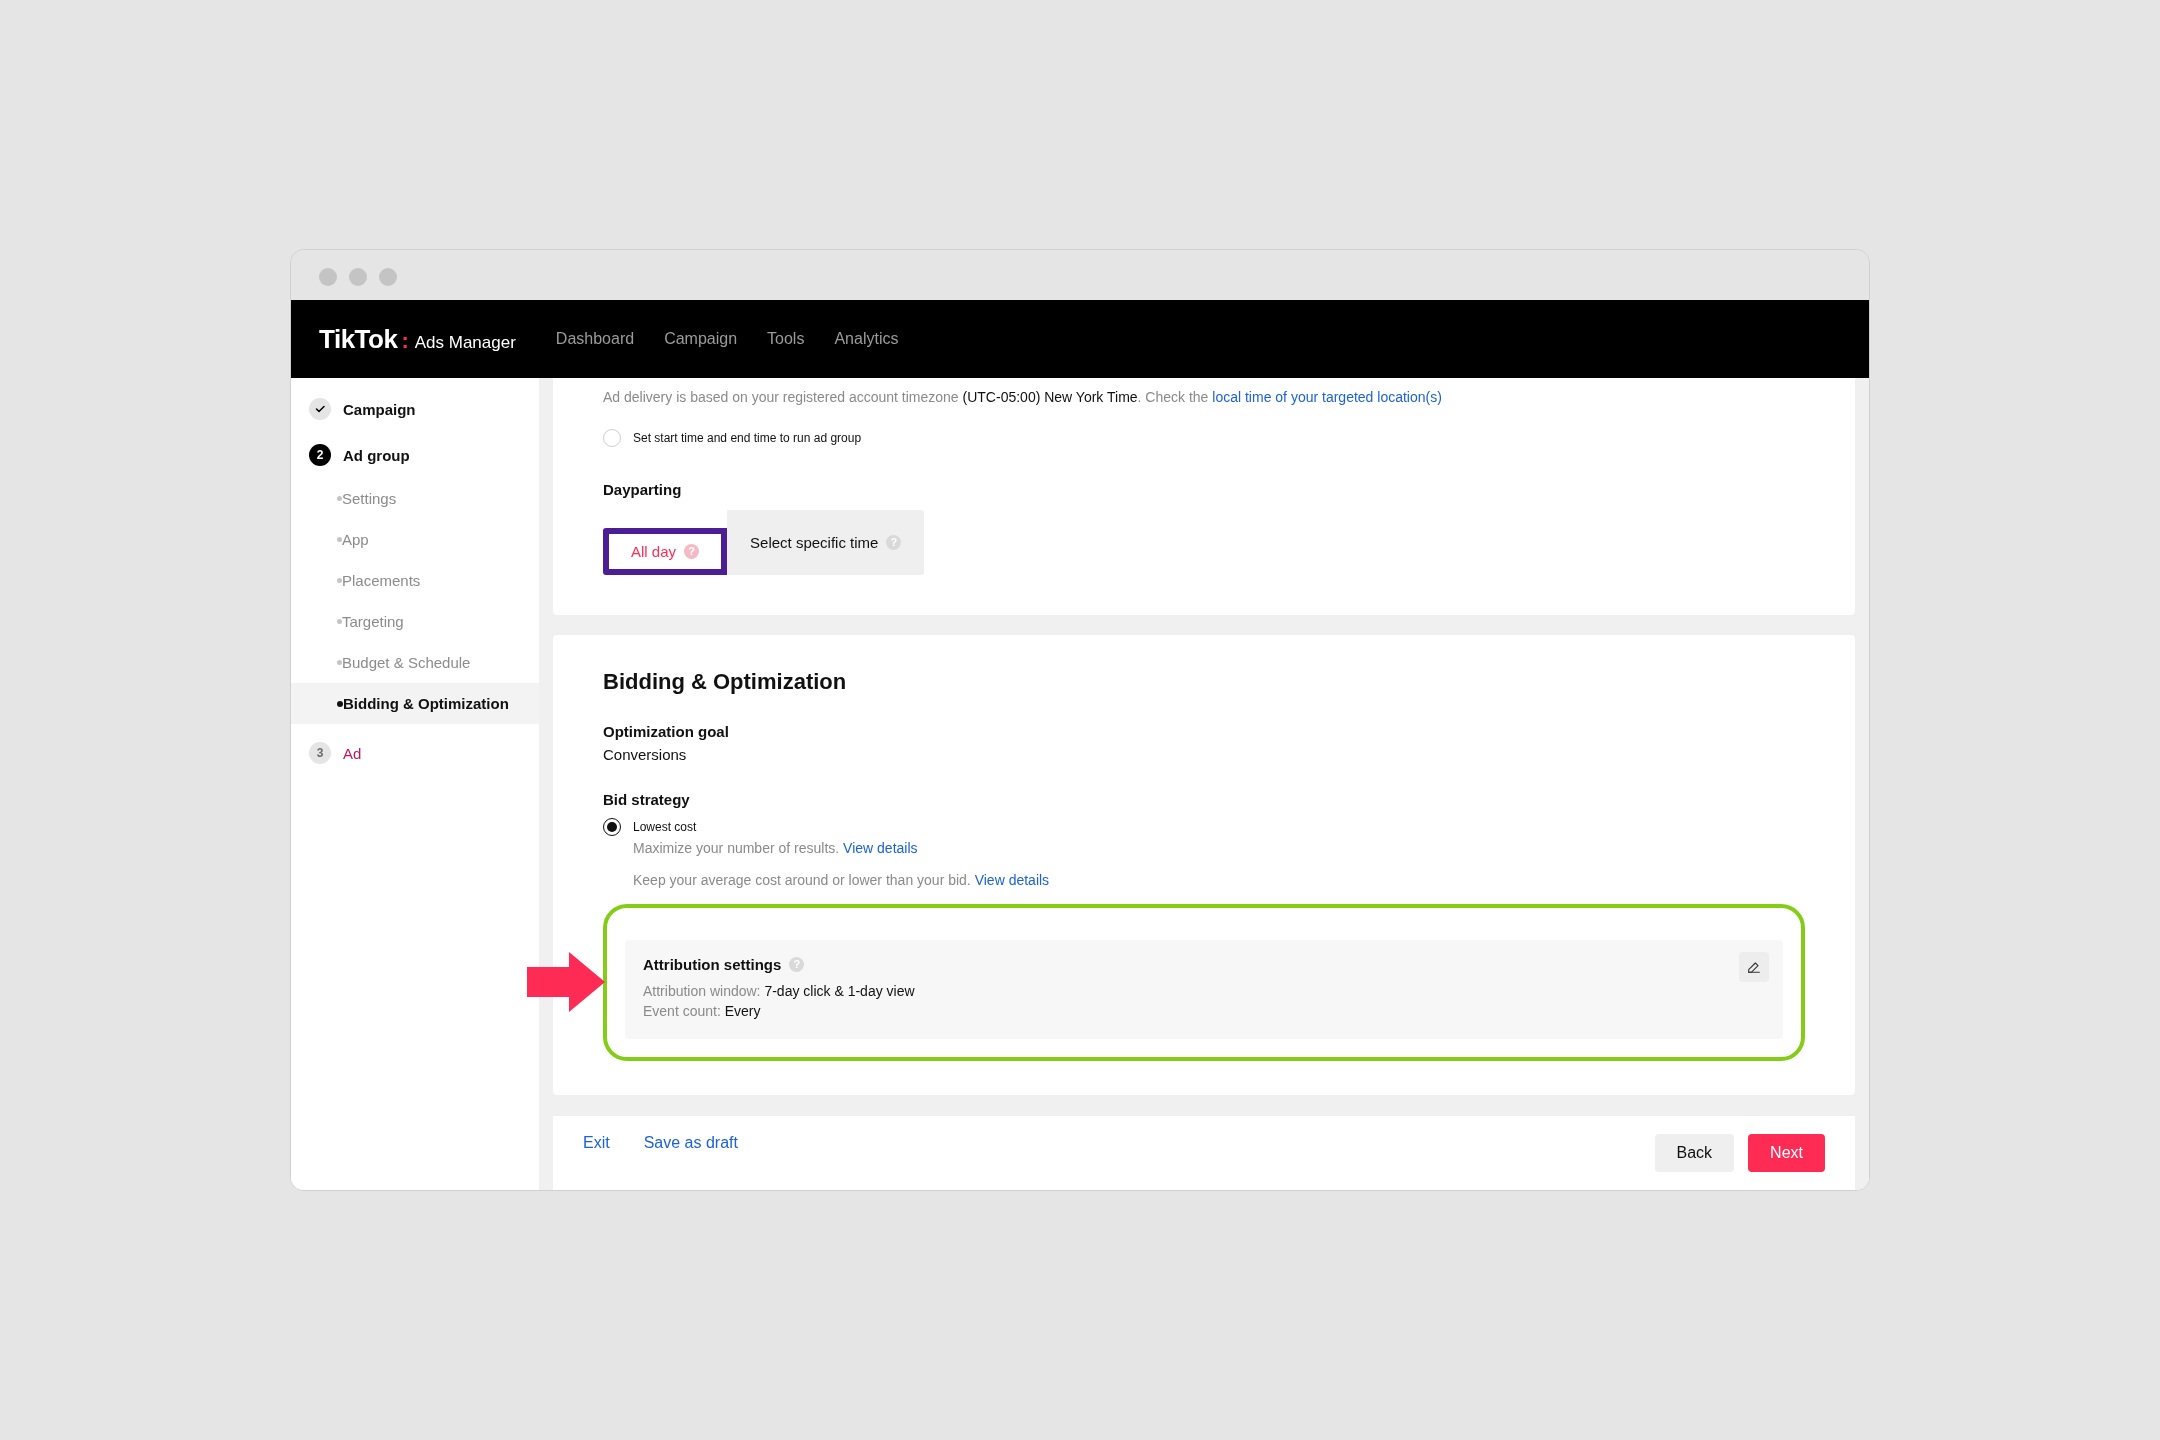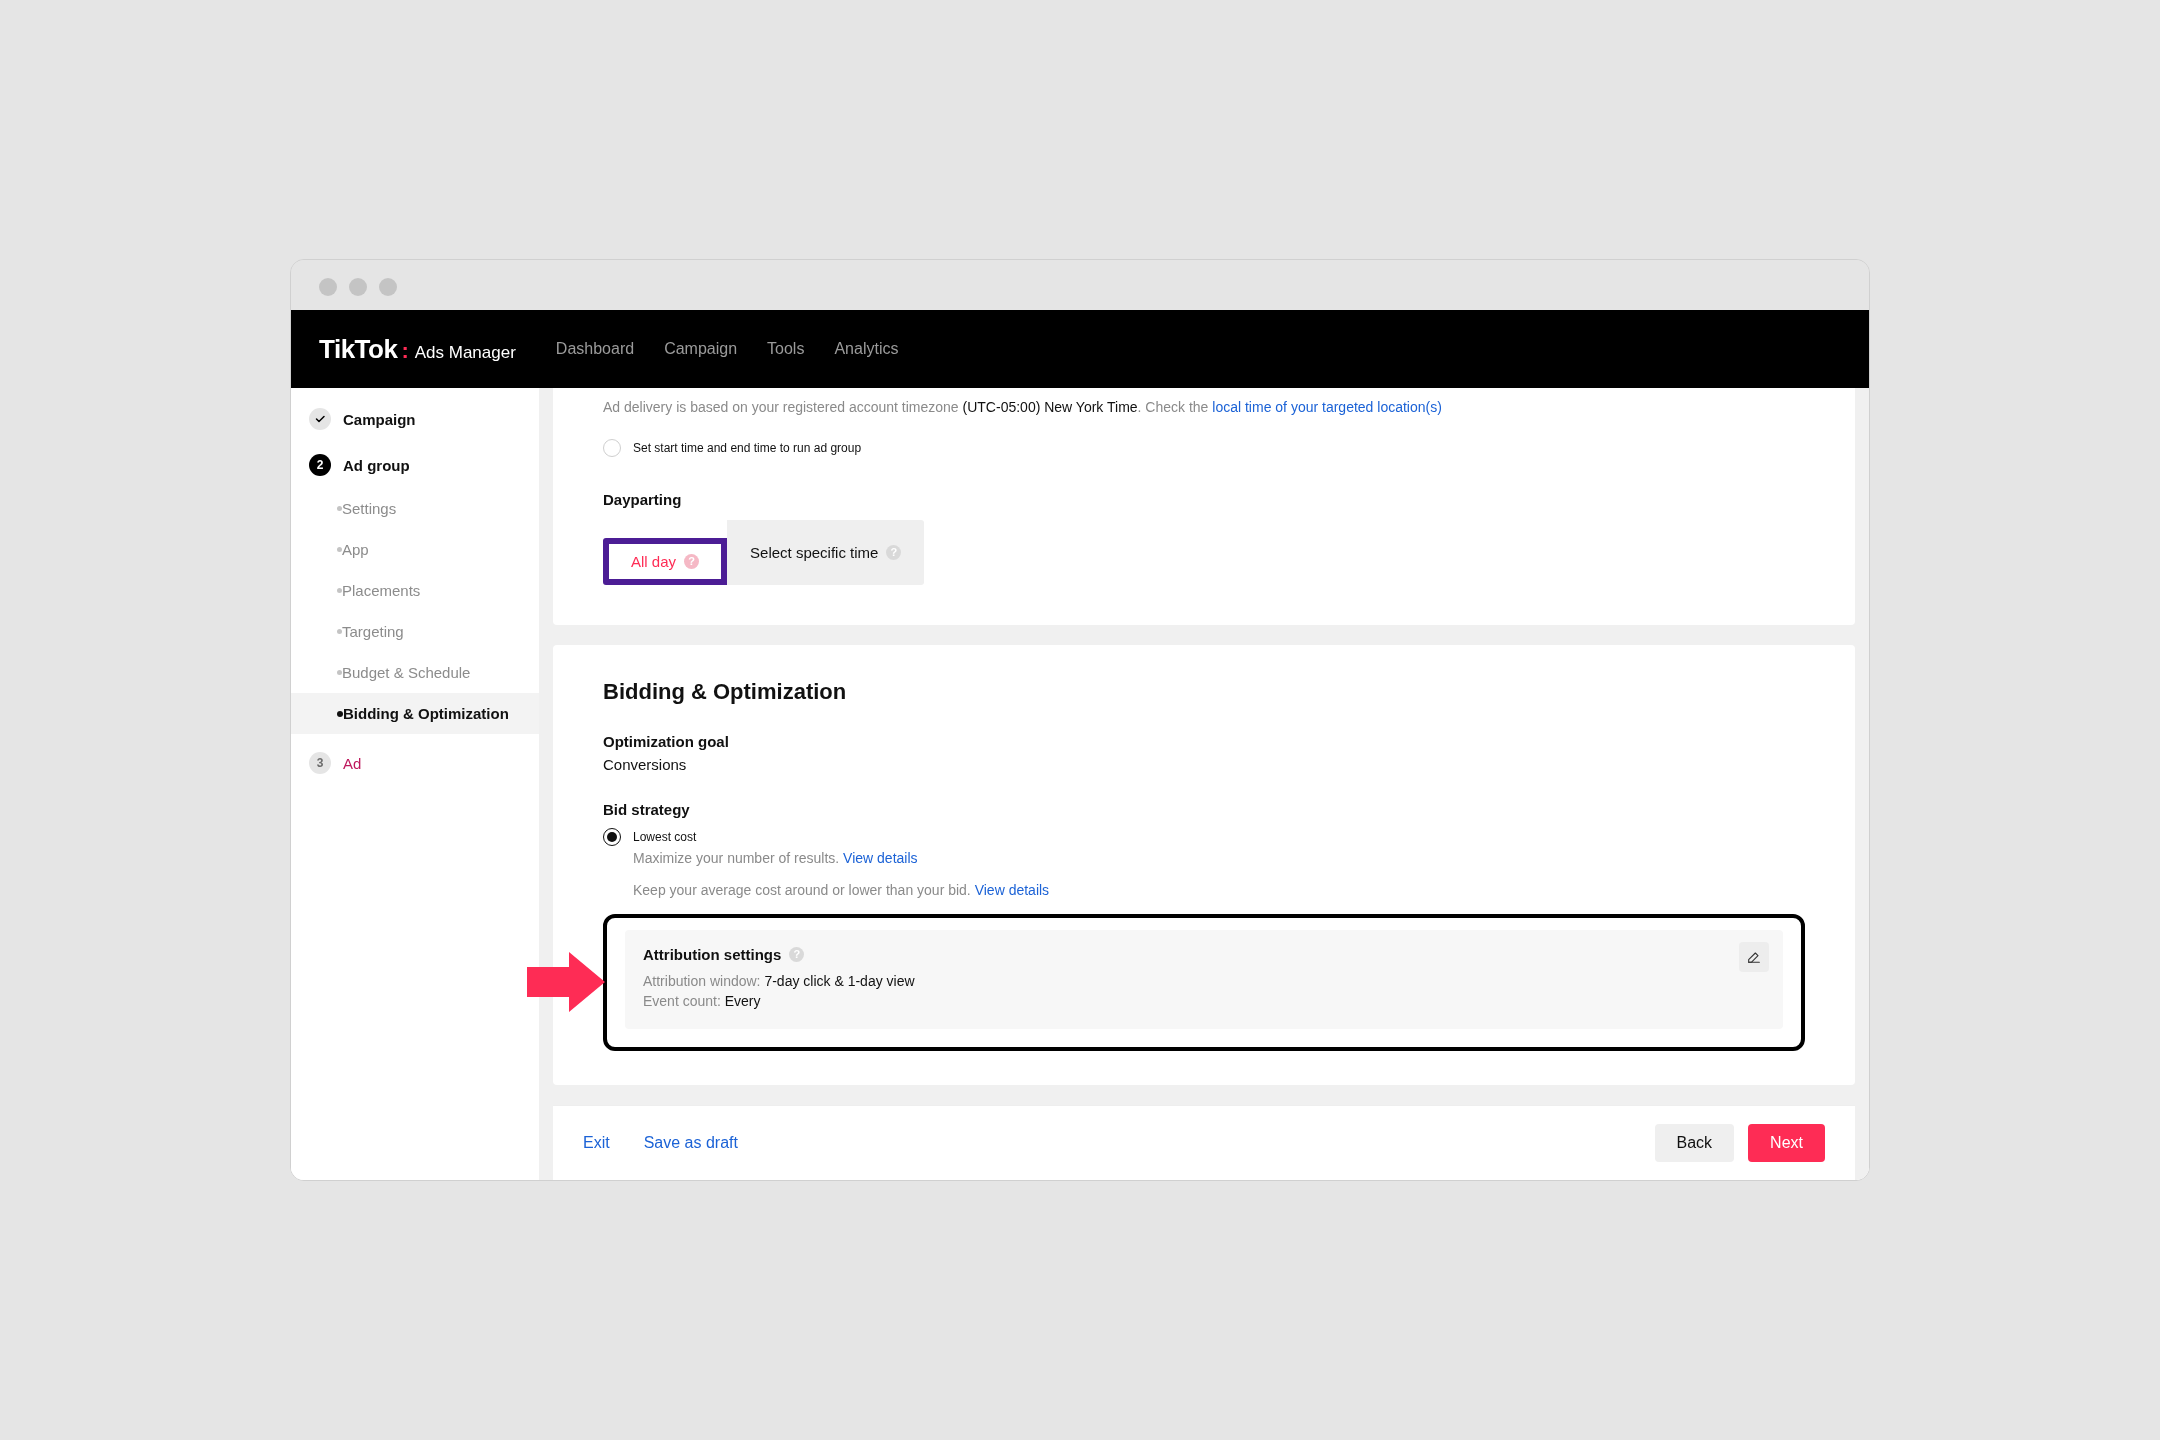--- a/index.html
+++ b/index.html
@@ -59,30 +59,30 @@
 .help.red { background: #f5b8c5; }
 
 h2.section-title { font-size: 22px; font-weight: 700; color: #111; margin-bottom: 28px; }
 
 .field-label { font-weight: 700; font-size: 15px; color: #111; margin-bottom: 6px; }
 .field-value { font-size: 15px; color: #111; margin-bottom: 28px; }
 
 .opt-block .radio-row { margin-top: 10px; margin-bottom: 4px; }
 .opt-desc { font-size: 14px; color: #8a8a8a; margin-left: 30px; margin-bottom: 16px; }
 
-.attr-box { border: 4px solid #000000; border-radius: 12px; padding: 12px 18px 18px 18px; margin-top: 10px; position: relative; }
+.attr-box { border: 4px solid #84cc16; border-radius: 24px; padding: 32px 18px 18px 18px; margin-top: 10px; position: relative; }
 .attr-inner { background: #f7f7f7; border-radius: 4px; padding: 16px 18px; position: relative; }
 .attr-title { font-weight: 700; font-size: 15px; color: #111; display: flex; align-items: center; gap: 8px; margin-bottom: 10px; }
 .attr-line { font-size: 14px; color: #8a8a8a; margin-bottom: 4px; }
 .attr-line .val { color: #111; }
 .edit-btn { position: absolute; right: 14px; top: 12px; width: 30px; height: 30px; background: #ededed; border-radius: 4px; display: flex; align-items: center; justify-content: center; cursor: pointer; }
 
 .arrow { position: absolute; left: -80px; top: 50%; transform: translateY(-50%); }
 
-.footer { background: #fff; margin: 0 14px; padding: 18px 30px; display: flex; align-items: center; border-top: 1px solid #eee; }
+.footer { background: #fff; margin: 0 14px; padding: 18px 30px; display: flex; align-items: flex-start; border-top: 1px solid #eee; }
 .footer .left { display: flex; gap: 34px; }
 .footer .left a { color: #1b62d6; font-size: 16px; text-decoration: none; font-weight: 500; }
 .footer .right { margin-left: auto; display: flex; gap: 14px; }
 .btn { padding: 10px 22px; font-size: 16px; border-radius: 4px; cursor: pointer; border: none; font-weight: 500; }
 .btn.secondary { background: #efefef; color: #111; }
 .btn.primary { background: #fe2c55; color: #fff; }
 
 .content-wrap { padding-bottom: 0; }
 </style>
 </head>

